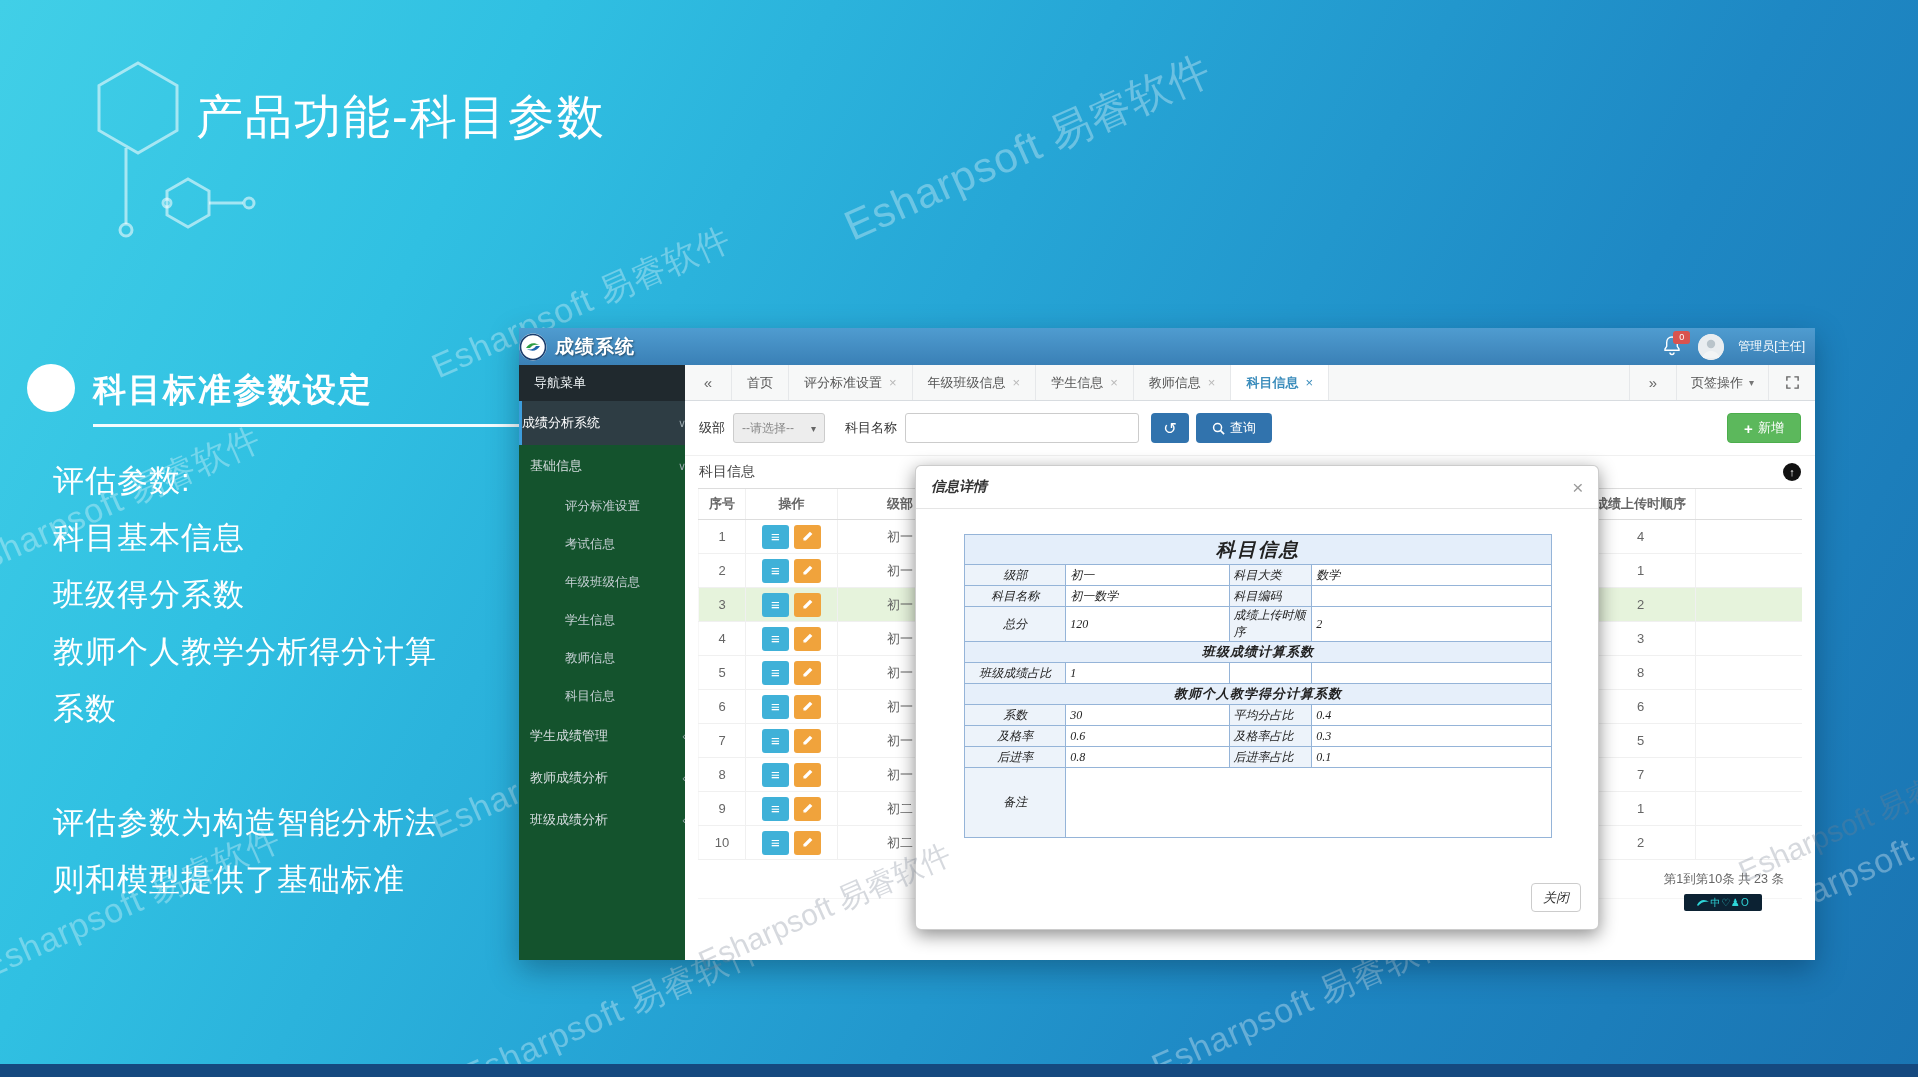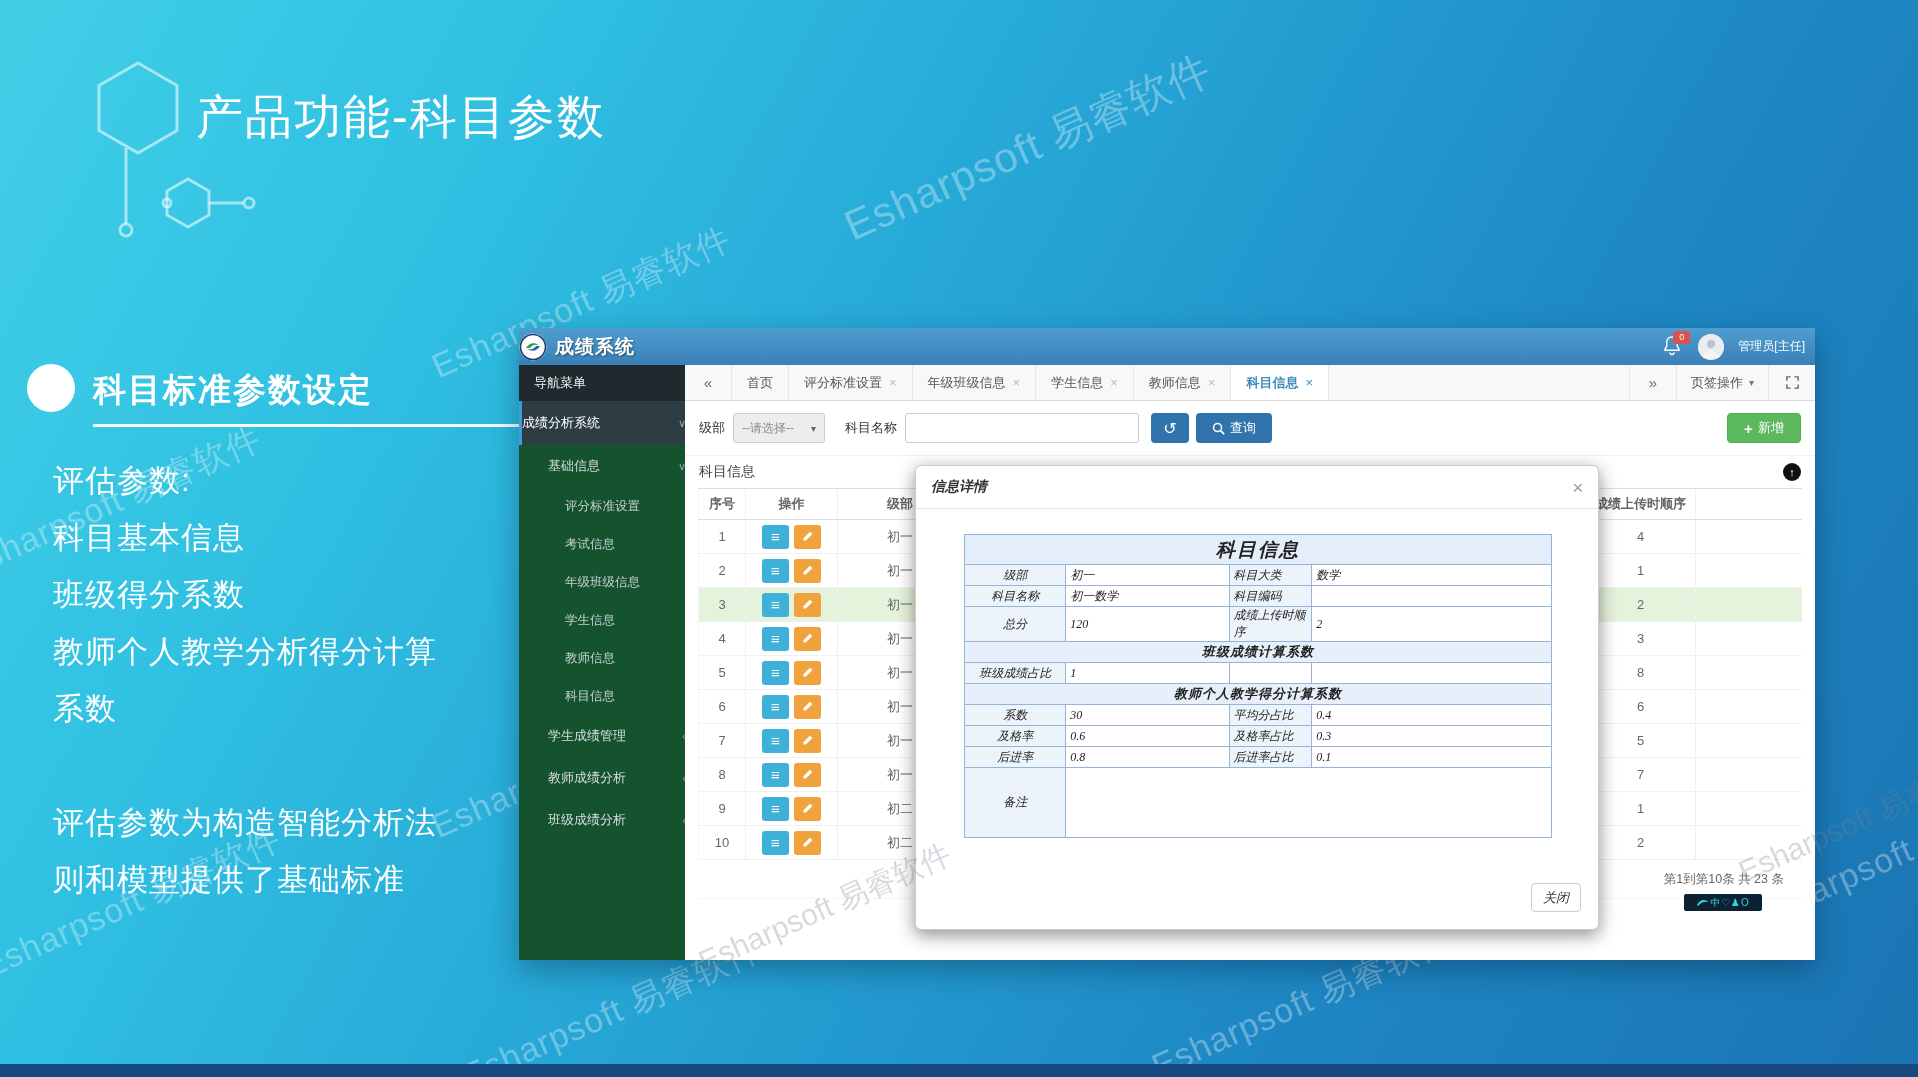--- a/index.html
+++ b/index.html
@@ -37,21 +37,21 @@
        font-size:9px;line-height:13px;text-align:center;border-radius:3px;padding:0 2px;}
   .avatar{width:26px;height:26px;border-radius:50%;background:#e8ecef;overflow:hidden;}
   .hdr-user{color:#fff;font-size:12px;}
 
   
   .sidebar{position:absolute;left:0;top:37px;width:180px;height:595px;background:#14532d;color:#d8dee1;}
   .nav-header{height:36px;line-height:36px;padding-left:15px;background:#20292e;color:#eef3f5;font-size:13px;}
   .s-item{position:relative;display:flex;align-items:center;cursor:pointer;font-size:13px;}
   .s-item .chev{position:absolute;right:13px;color:#9aa7ad;font-size:11px;}
   .lvl1{height:44px;background:#2e3d44;color:#fff;border-left:3px solid #3c9ddc;}
-  .lvl2{height:42px;padding-left:29px;}
+  .lvl2{height:42px;padding-left:11px;}
   .lvl3{height:38px;padding-left:46px;font-size:12.5px;color:#c6d0d4;}
 
   
   .content{position:absolute;left:166px;top:37px;width:1130px;height:595px;background:#fff;}
   .tabbar{display:flex;height:35px;background:#f7f8f8;border-bottom:1px solid #d8dce0;align-items:stretch;}
   .tabnav{width:46px;display:flex;align-items:center;justify-content:center;color:#666;
           border-right:1px solid #e6e8ea;cursor:pointer;font-size:15px;}
   .tab{display:flex;align-items:center;padding:0 15px;border-right:1px solid #e6e8ea;color:#555;cursor:pointer;white-space:nowrap;}
   .tab .tclose{margin-left:7px;color:#b9b9b9;font-size:13px;cursor:pointer;}
   .tab.active{background:#fff;color:#3c8dbc;font-weight:bold;}

